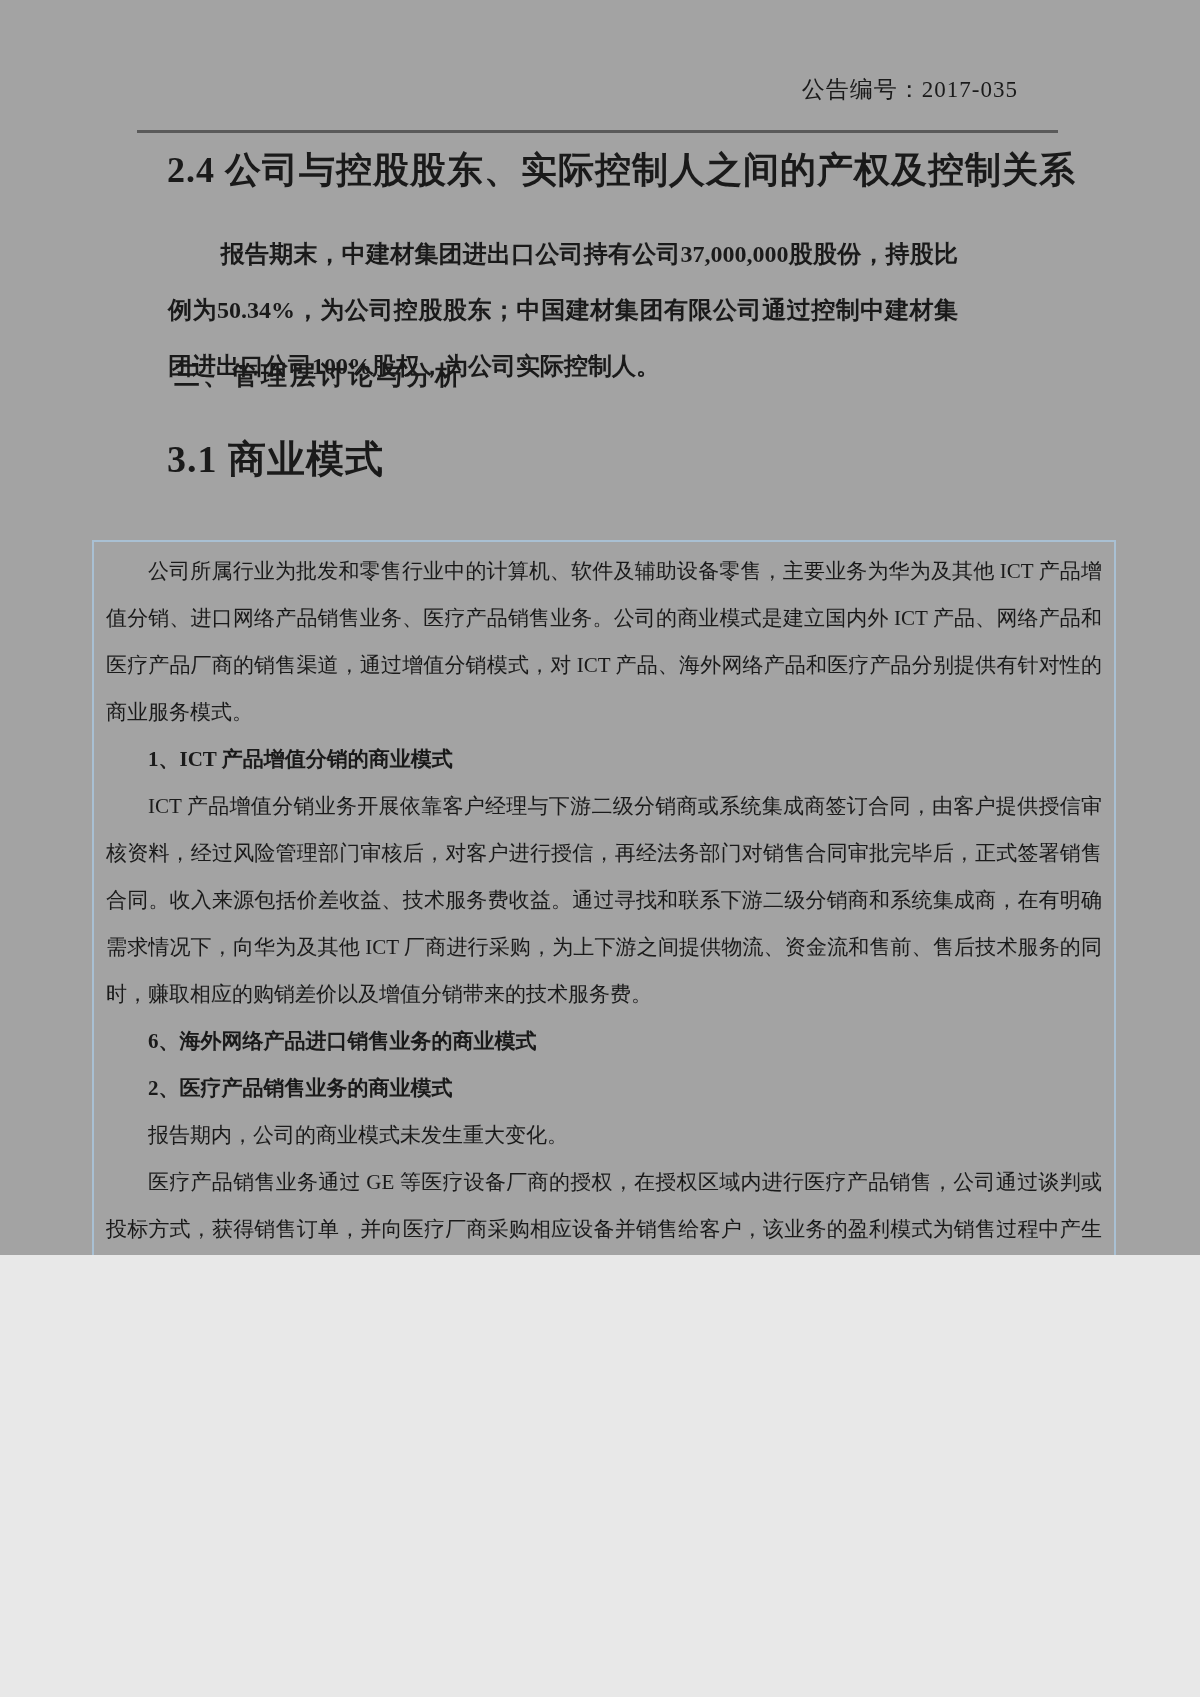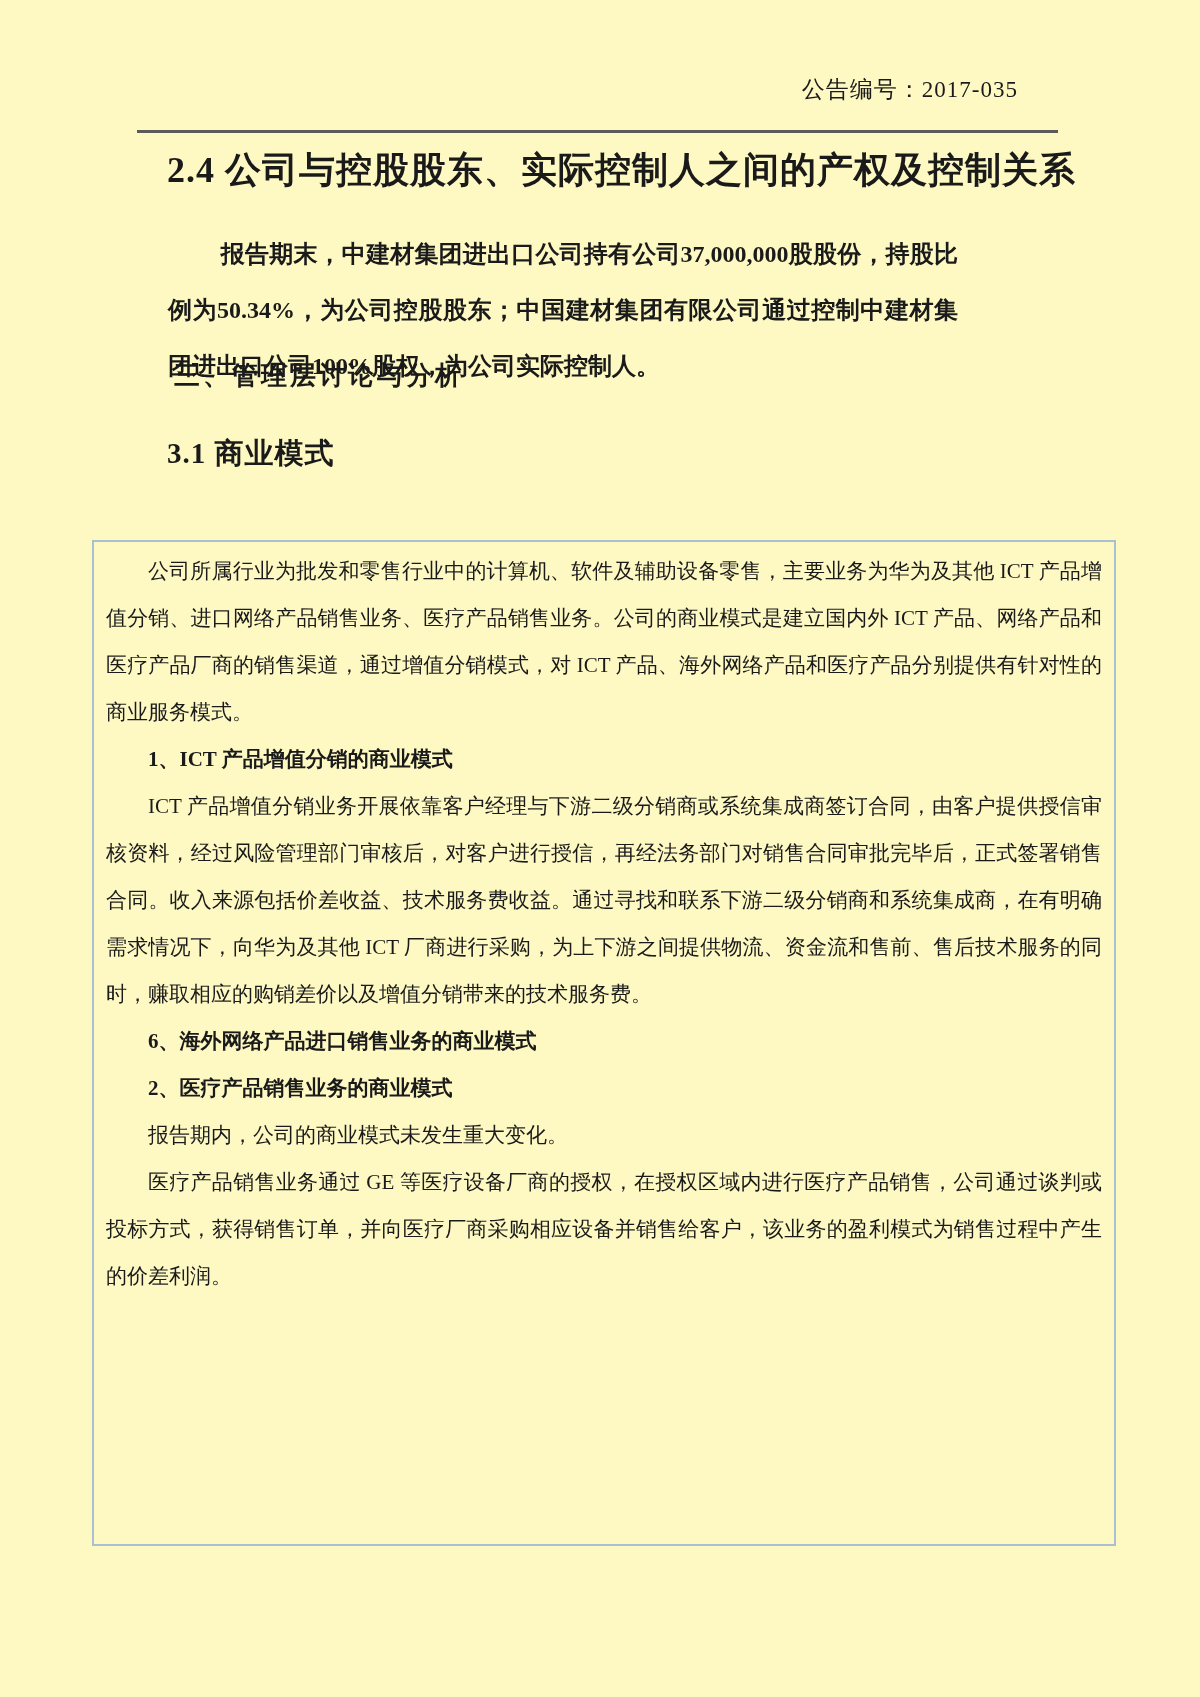--- a/index.html
+++ b/index.html
@@ -1,21 +1,21 @@
 <!DOCTYPE html>
 <html><head>
 <meta charset="utf-8">
 <style>
   html, body { margin: 0; padding: 0; background: #e8e8e8; }
   .page {
     position: relative;
     width: 1200px;
-    height: 1697px;
+    height: 1255px;
     margin: 0 auto;
-    background: #fef9c3;
+    background: #a3a3a3;
     font-family: "Liberation Serif", "DejaVu Serif", serif;
     color: #1a1a1a;
     overflow: hidden;
   }
   .announce {
     position: absolute;
     top: 74px;
     left: 137px;
     width: 881px;
     text-align: right;
@@ -57,21 +57,21 @@
     left: 174px;
     font-size: 26px;
     font-weight: bold;
     letter-spacing: 3px;
     white-space: nowrap;
   }
   .h31 {
     position: absolute;
     top: 434px;
     left: 167px;
-    font-size: 29px;
+    font-size: 38px;
     font-weight: bold;
     letter-spacing: 1px;
     white-space: nowrap;
   }
   .box {
     position: absolute;
     top: 540px;
     left: 92px;
     width: 1024px;
     height: 1006px;

